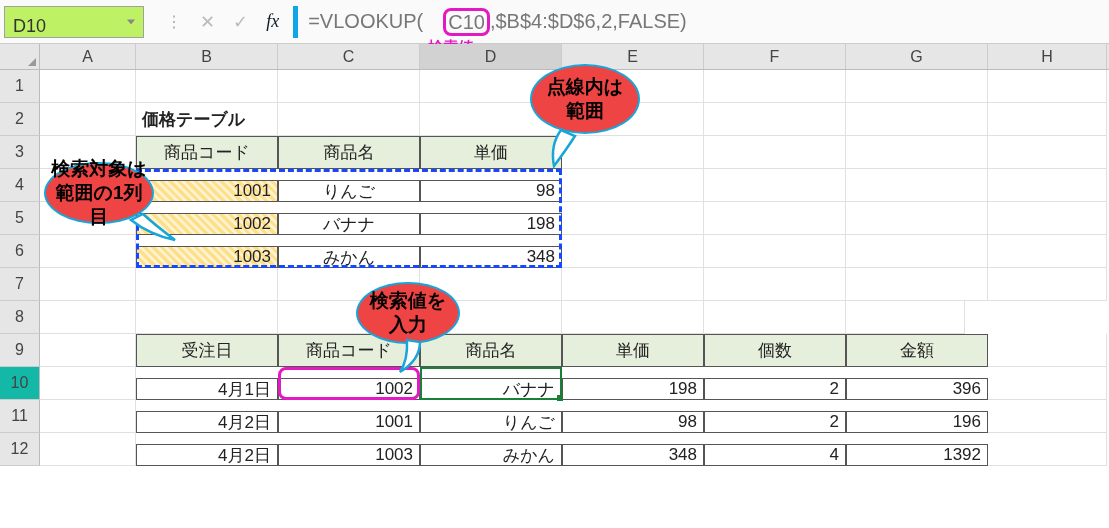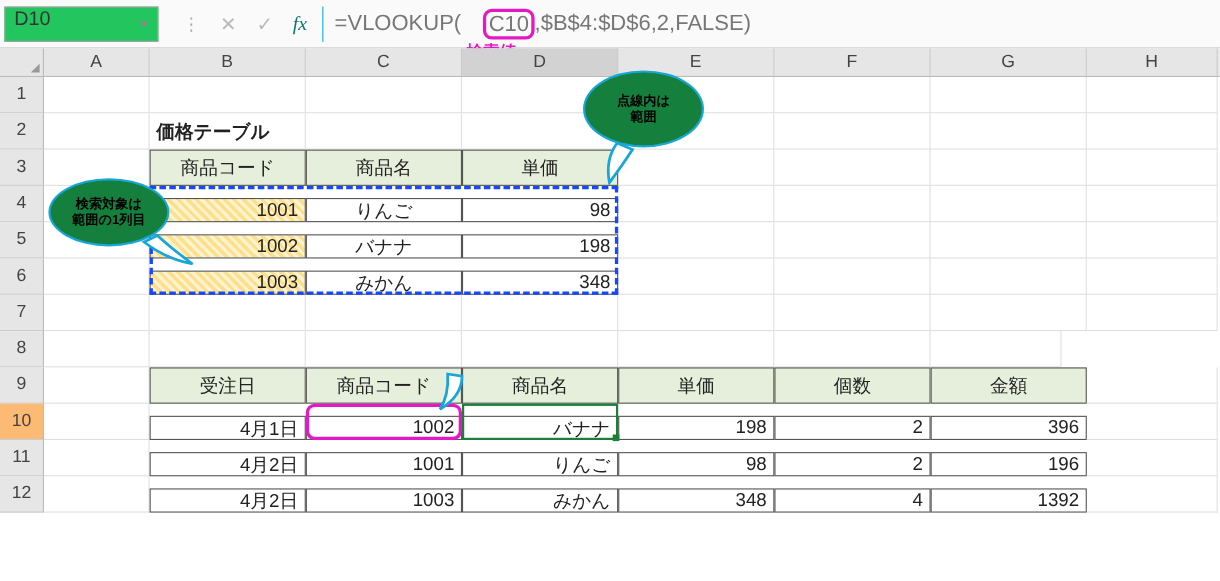--- a/index.html
+++ b/index.html
@@ -18,24 +18,24 @@
     height: 44px;
     border-bottom: 1px solid #ccc;
     background: #fafafa;
     position: relative;
   }
   .name-box {
     width: 140px;
     height: 32px;
     margin-left: 4px;
     display: flex;
-    align-items: flex-start;
+    align-items: flex-end;
     padding: 0 8px;
     border: 1px solid #a0a0a0;
-    background: #22c55e;
+    background: #bef264;
     font-size: 18px;
     color: #333;
     position: relative;
   }
   .name-box::after {
     content: "";
     position: absolute;
     right: 8px;
     top: 50%;
     transform: translateY(-50%);
@@ -45,25 +45,25 @@
   }
   .fb-btns {
     display: flex;
     align-items: center;
     gap: 18px;
     padding: 0 14px 0 22px;
     color: #bbb;
     font-size: 18px;
   }
   .fb-btns .dots { font-size: 16px; color:#aaa; }
-  .fb-btns .fx { font-style: italic; font-family: Georgia, serif; color:#0f766e;text-align:center; }
+  .fb-btns .fx { font-style: italic; font-family: Georgia, serif; color:#0f172a;text-align:center; }
   .formula-text {
     flex: 1;
     height: 32px;
-    border-left: 1px solid #0ea5e9;
+    border-left: 5px solid #0ea5e9;
     padding-left: 10px;
     display: flex;
     align-items: center;
     font-size: 20px;
     color: #777;
     position: relative;
   }
   .formula-C10-box {
     border: 3px solid #e319c4;
     border-radius: 8px;
@@ -115,21 +115,21 @@
     width: 40px;
     border-right: 1px solid #bbb;
     border-bottom: 1px solid #ccc;
     background: #e6e6e6;
     display: flex;
     align-items: center;
     justify-content: center;
     font-size: 16px;
     color: #444;
   }
-  .rh.active{ background:#fdba74;text-align:center; }
+  .rh.active{ background:#14b8a6;text-align:center; }
   .c {
     border-right: 1px solid #e0e0e0;
     border-bottom: 1px solid #e0e0e0;
     display: flex;
     align-items: center;
     padding: 0 6px;
     font-size: 17px;
     color: #222;
     position:relative;
   }
@@ -179,28 +179,28 @@
     height: 33px;
   }
   .sel-cell::after{
     content:"";
     position:absolute; right:-3px; bottom:-3px;
     width:6px;height:6px;background:#1a7f37;
   }
   
   .callout {
     position: absolute;
-    background: #15803d;
+    background: #ef4444;
     border: 2.5px solid #18a6d9;
     border-radius: 50%;
     display: flex;
     align-items: center;
     justify-content: center;
     text-align: center;
-    font-size: 12px;
+    font-size: 19px;
     font-weight: bold;
     color: #000;
     line-height: 1.25;
     padding: 4px;
   }
   
   .co1 { left: 530px; top: -6px; width: 110px; height: 70px; }
   
   .co2 { left: 44px; top: 92px; width: 110px; height: 62px; }
   
@@ -392,20 +392,24 @@
     <div class="sel-cell"></div>
 
     <div class="callout co1">
         <span style="white-space:pre-line">点線内は
 範囲</span>
       </div>
     <div class="callout co2">
         <span style="white-space:pre-line">検索対象は
 範囲の1列目</span>
       </div>
+    <div class="callout co3">
+        <span style="white-space:pre-line">検索値を
+入力</span>
+      </div>
 
     <svg class="tails" width="1109" height="460">
       <path d="M561,60 Q550,75 554,96 Q566,80 575,66 Z" fill="#fff" stroke="#18a6d9" stroke-width="2.5"></path>
       <path d="M131,150 Q150,165 175,170 Q155,155 143,144 Z" fill="#fff" stroke="#18a6d9" stroke-width="2.5"></path>
       <path d="M407,270 Q408,290 400,302 Q420,290 420,272 Z" fill="#fff" stroke="#18a6d9" stroke-width="2.5"></path>
     </svg>
   </div>
 </div>
 
 </body></html>

